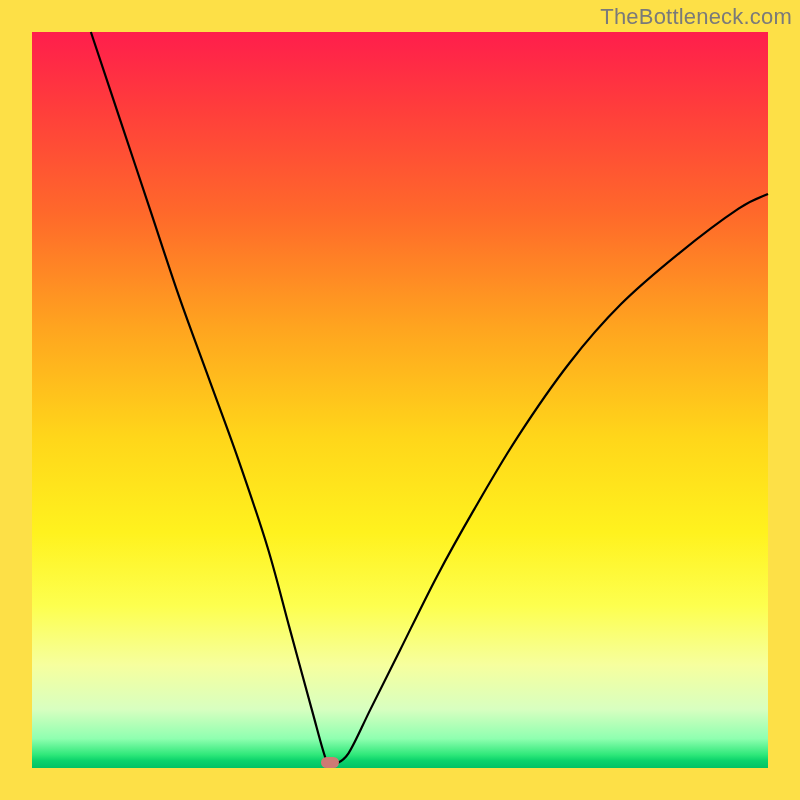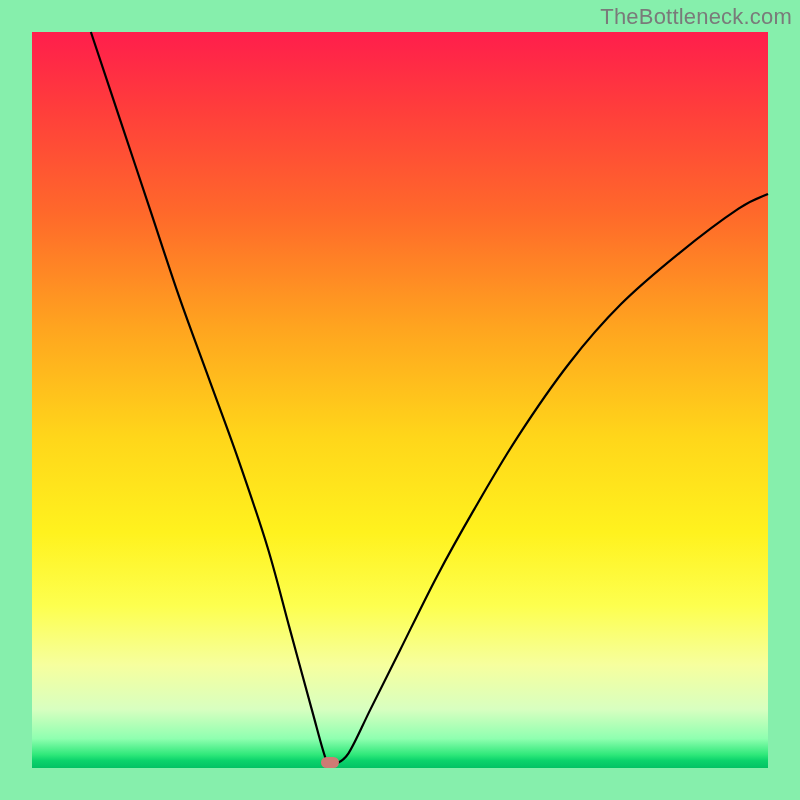--- a/index.html
+++ b/index.html
@@ -10,21 +10,21 @@
     background: #000;
     overflow: hidden;
     font-family: Arial, Helvetica, sans-serif;
   }
   .frame {
     position: absolute;
     left: 0;
     top: 0;
     width: 800px;
     height: 800px;
-    background: #86efac;
+    background: #fde047;
   }
   .plot {
     position: absolute;
     left: 32px;
     top: 32px;
     width: 736px;
     height: 736px;
     background: linear-gradient(to bottom,
       #ff1e4c 0%,
       #ff3c3c 10%,

